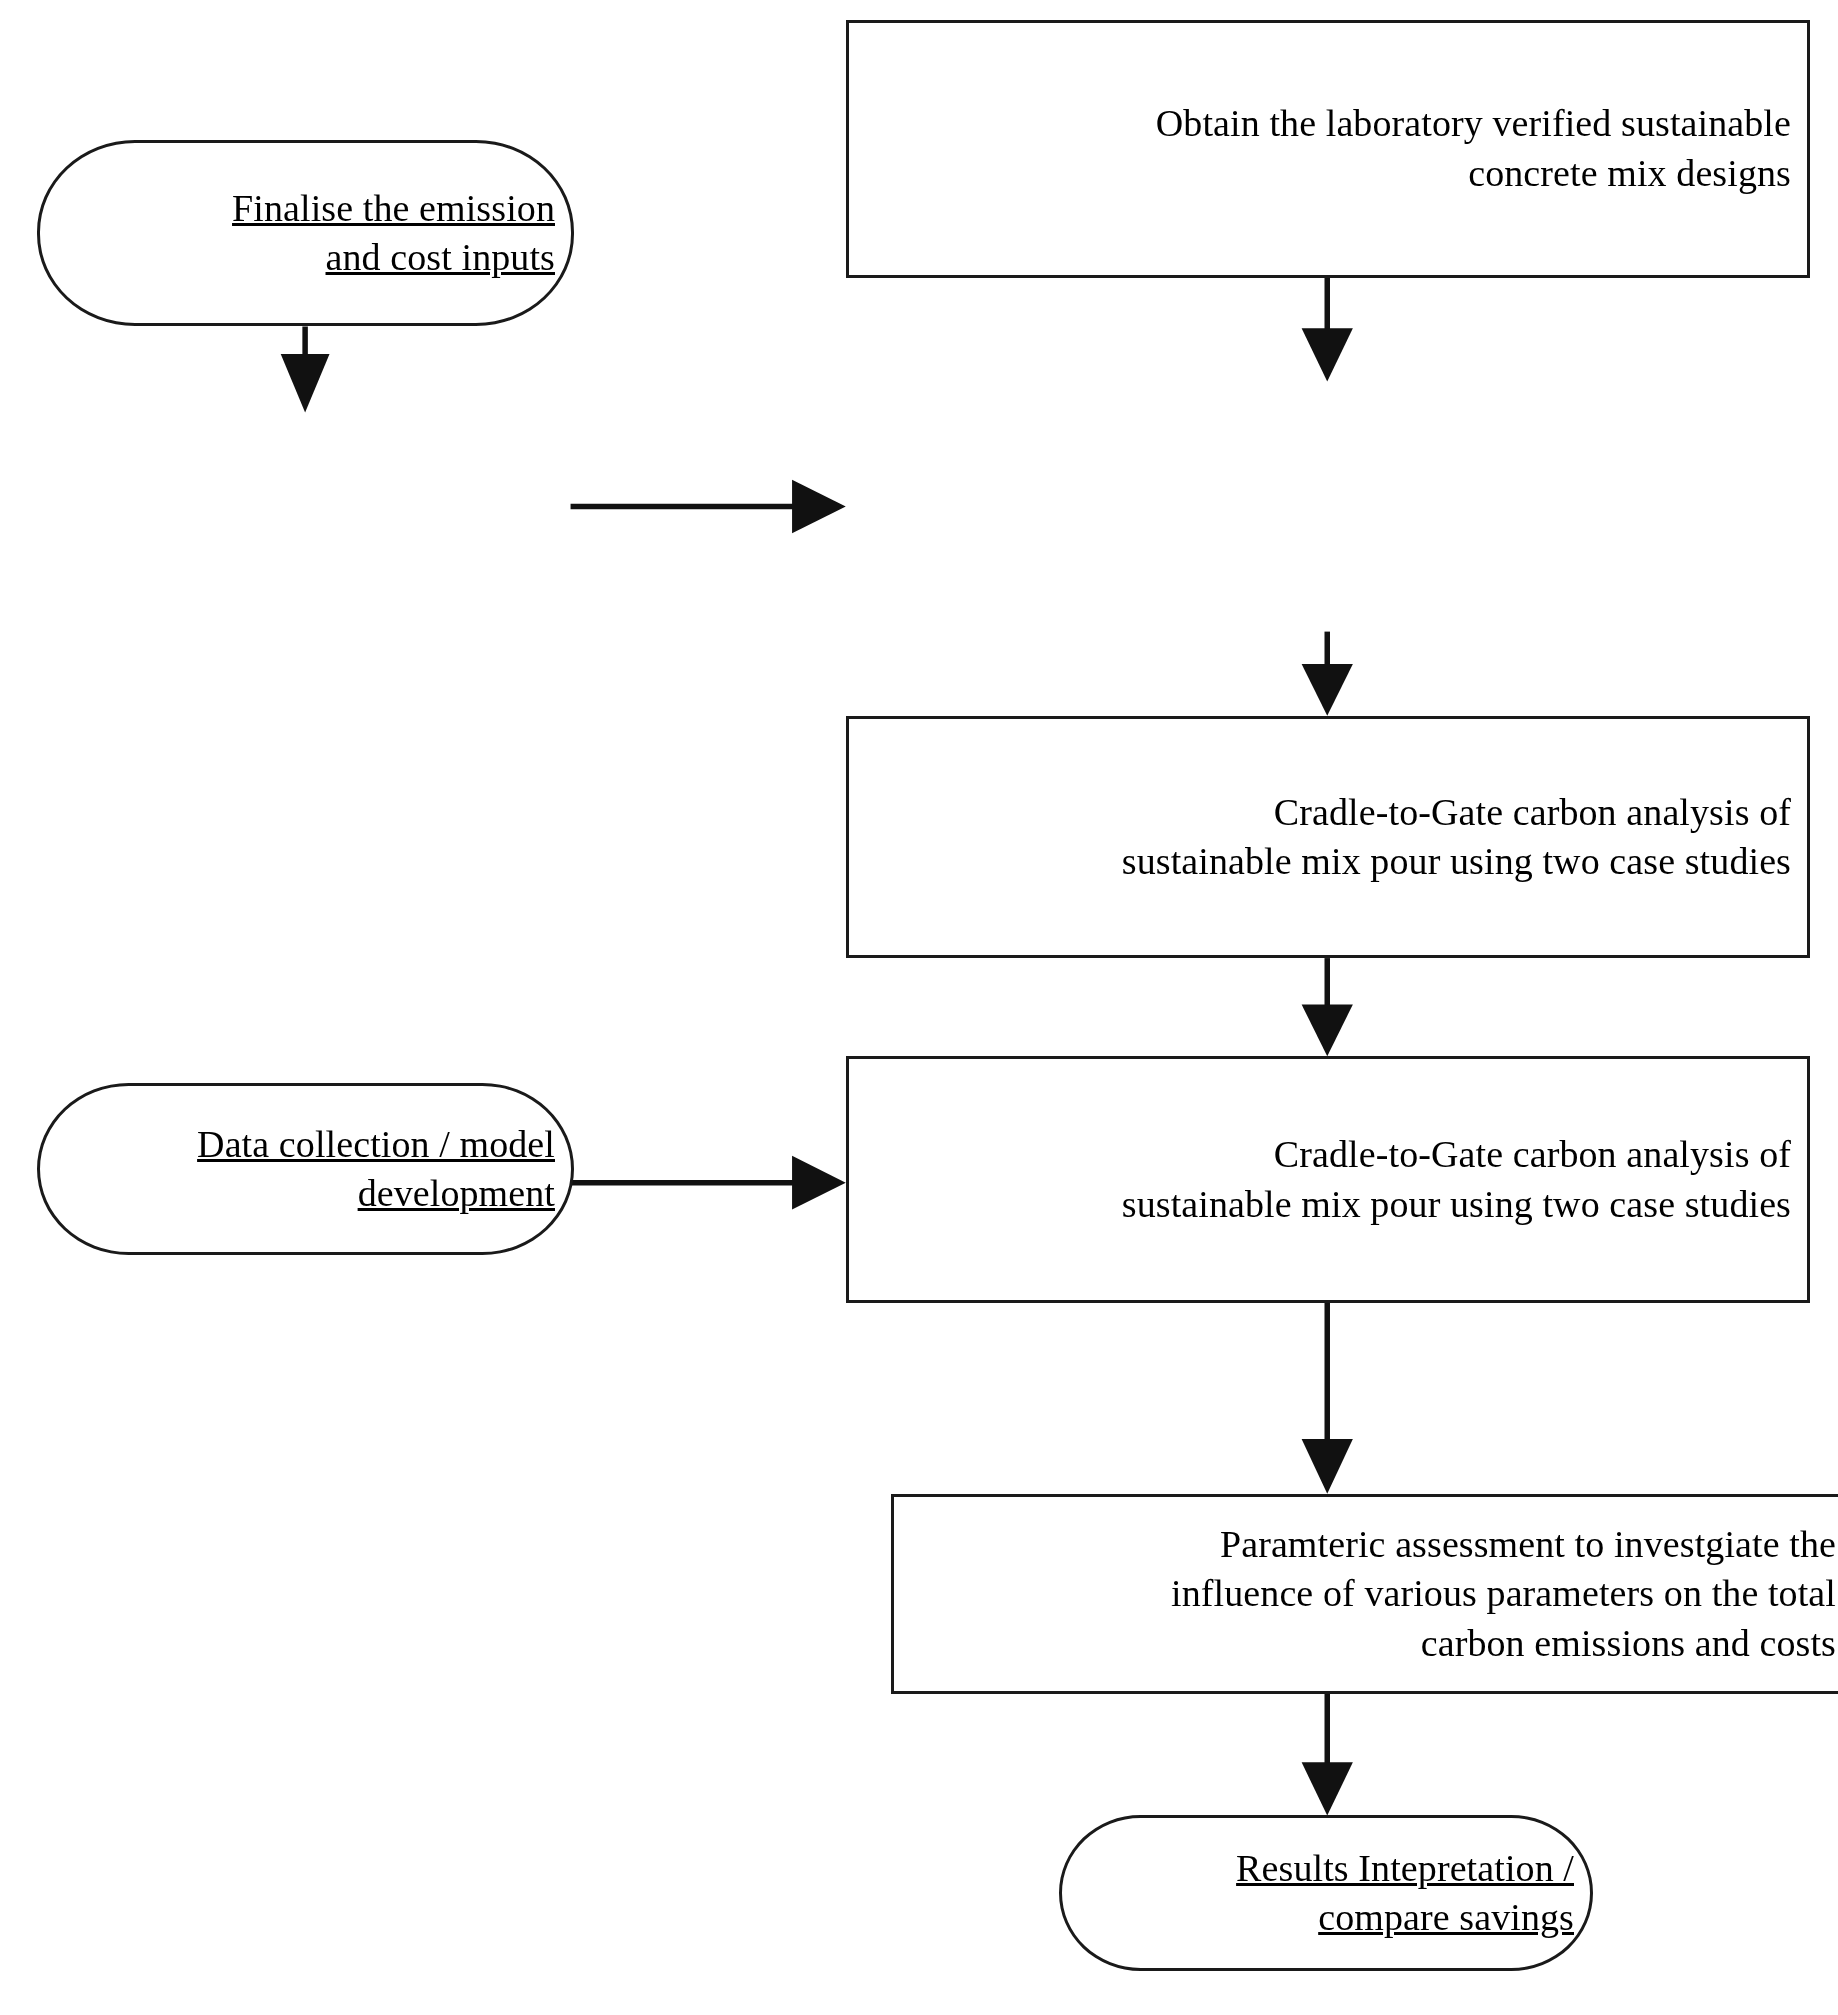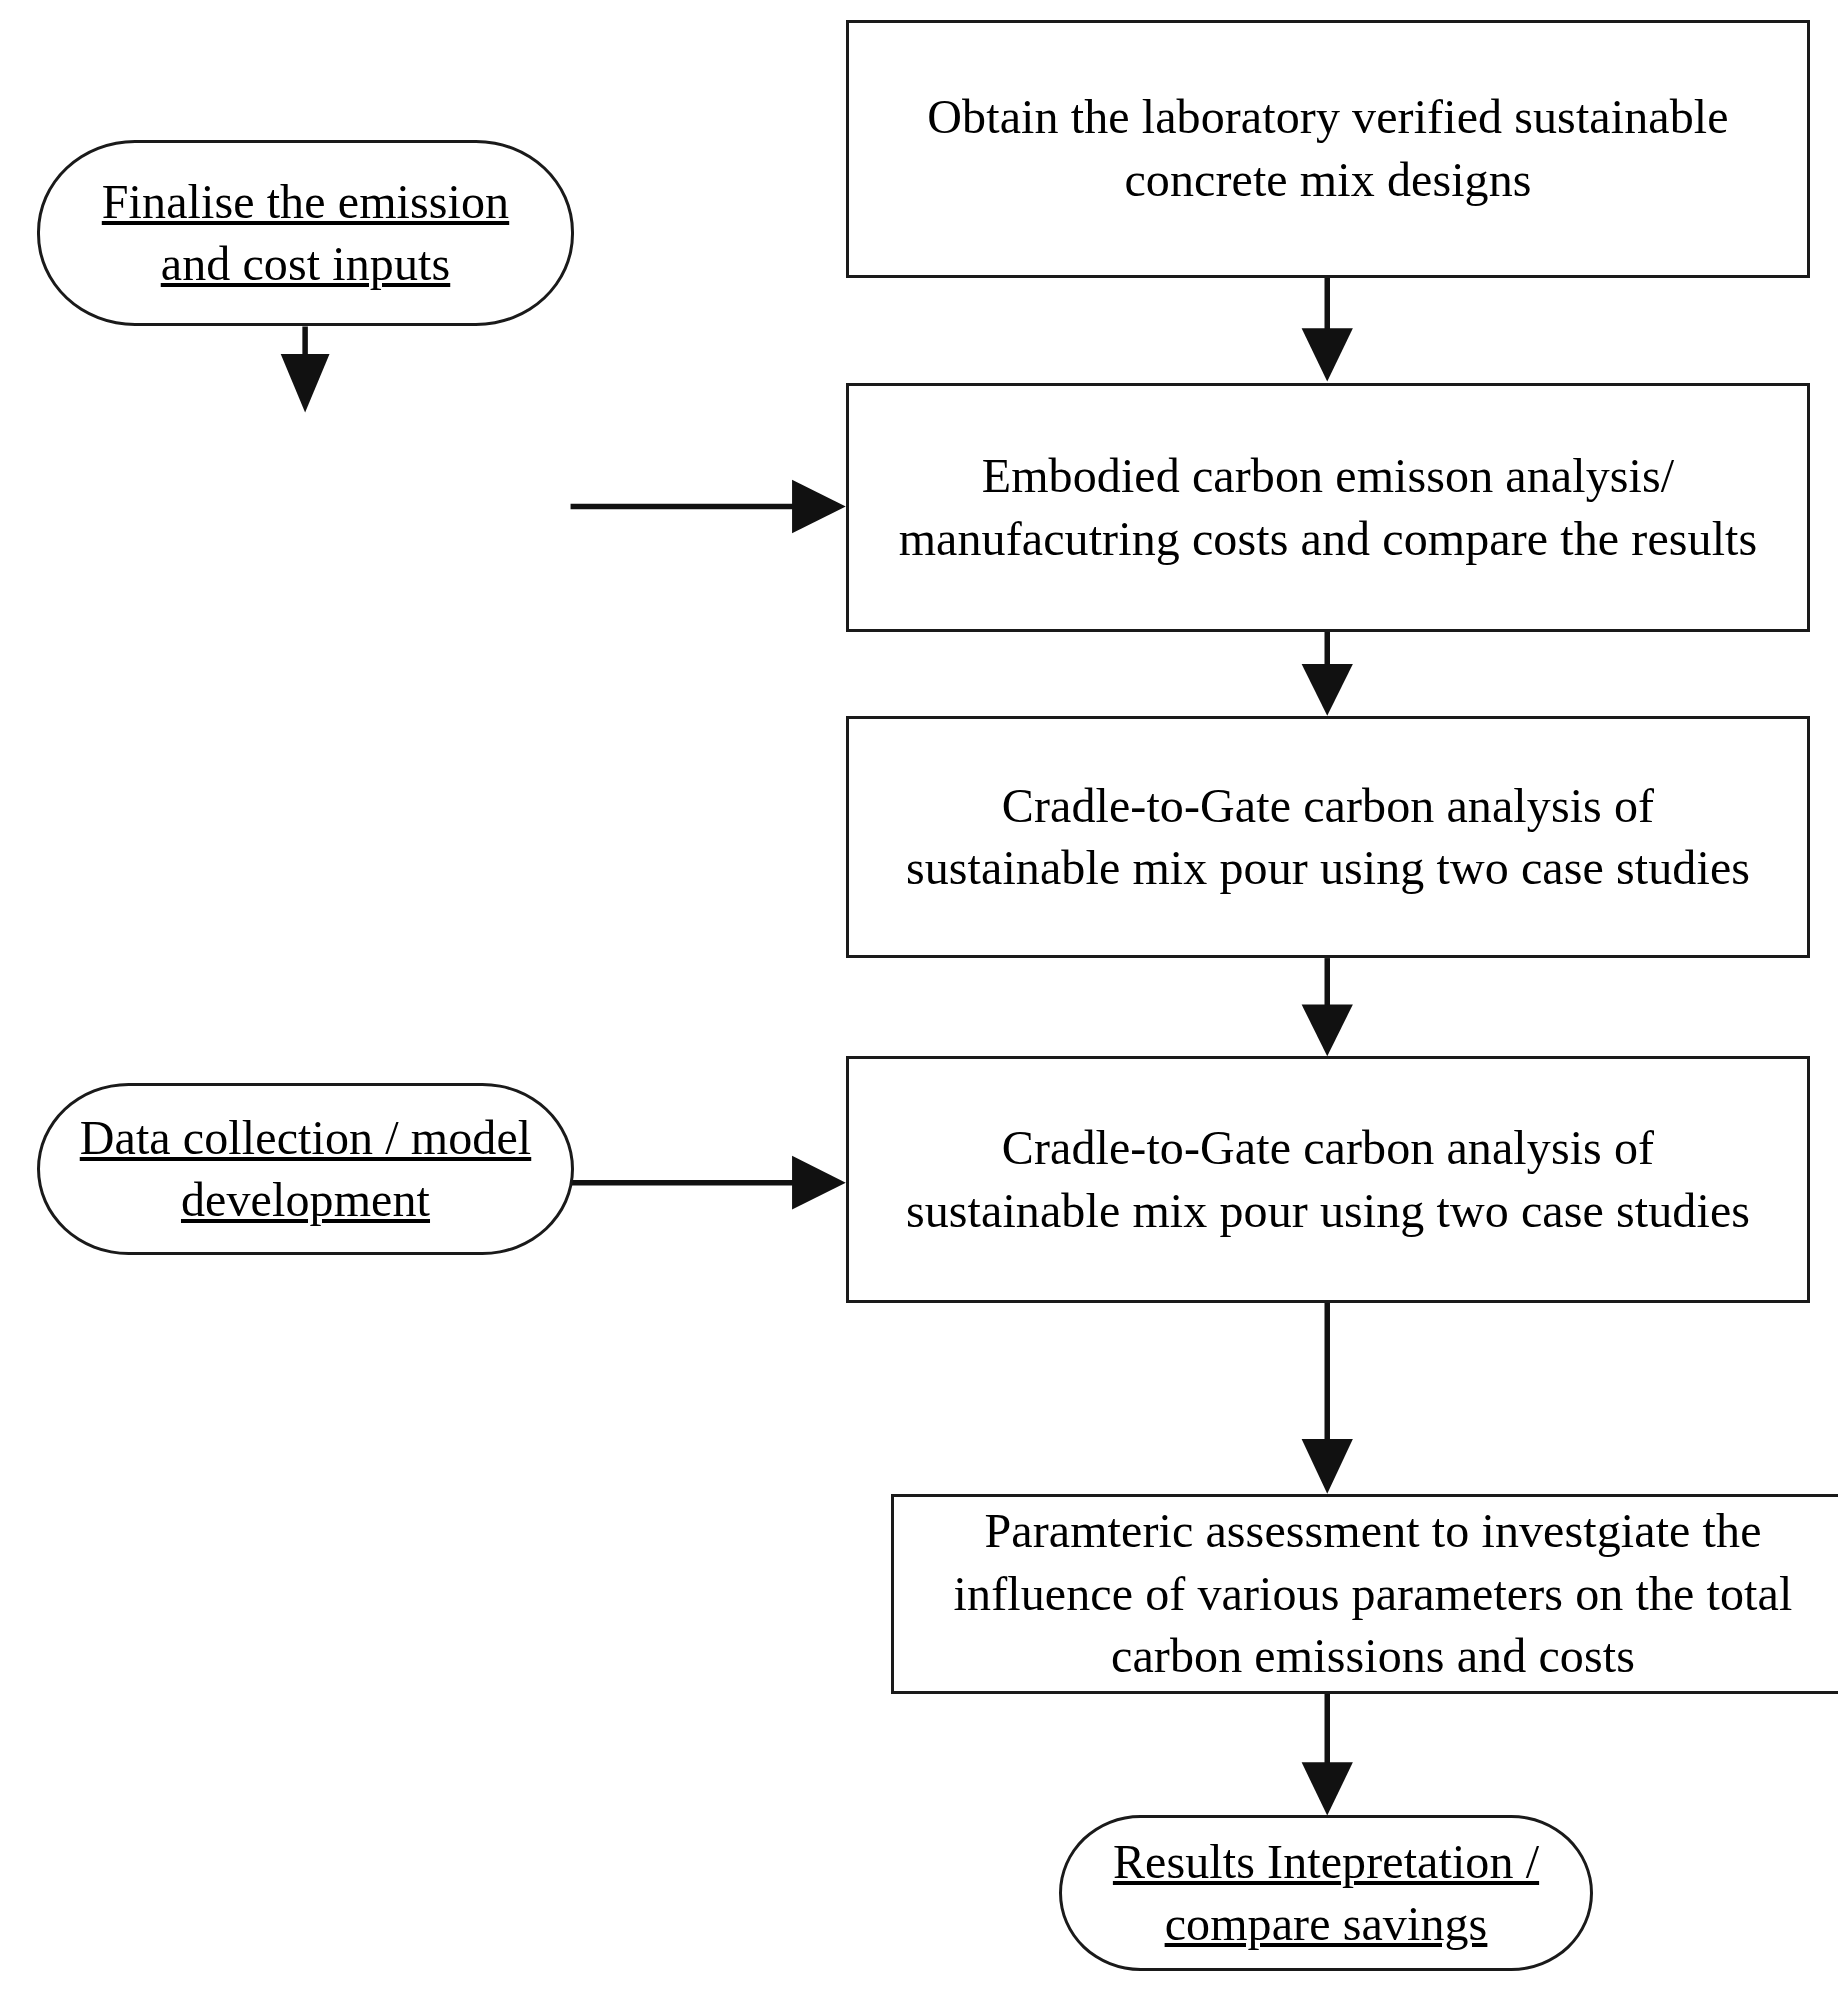--- a/index.html
+++ b/index.html
@@ -24,23 +24,24 @@
     align-items: center;
     justify-content: center;
     text-align: center;
     color: #000000;
   }
   .node .txt {
     display: block;
     width: 100%;
     padding: 0 16px;
     line-height: 1.30;
-    font-size: 48px;
+    font-size: 38px;
     white-space: pre-line;
     letter-spacing: 0.1px;
+    text-align: right;
   }
   .rect { border-radius: 0; }
   .round { border-radius: 98px / 92px; text-decoration: underline; }
   .round.small { border-radius: 92px / 88px; }
 
   
   #wires {
     position: absolute;
     left: 0; top: 0;
     width: 1838px;
@@ -110,24 +111,20 @@
   <div class="node round" style="left:37px; top:1083px; width:537px; height:172px;">
     <span class="txt">Data collection / model
 development</span>
   </div>
 
   <div class="node rect" style="left:846px; top:19.5px; width:964px; height:258px;">
     <span class="txt">Obtain the laboratory verified sustainable
 concrete mix designs</span>
   </div>
 
-  <div class="node rect" style="left:846px; top:383px; width:964px; height:249px;">
-    <span class="txt">Embodied carbon emisson analysis/
-manufacutring costs and compare the results</span>
-  </div>
 
   <div class="node rect" style="left:846px; top:716px; width:964px; height:242px;">
     <span class="txt">Cradle-to-Gate carbon analysis of
 sustainable mix pour using two case studies</span>
   </div>
 
   <div class="node rect" style="left:846px; top:1056px; width:964px; height:247px;">
     <span class="txt">Cradle-to-Gate carbon analysis of
 sustainable mix pour using two case studies</span>
   </div>

